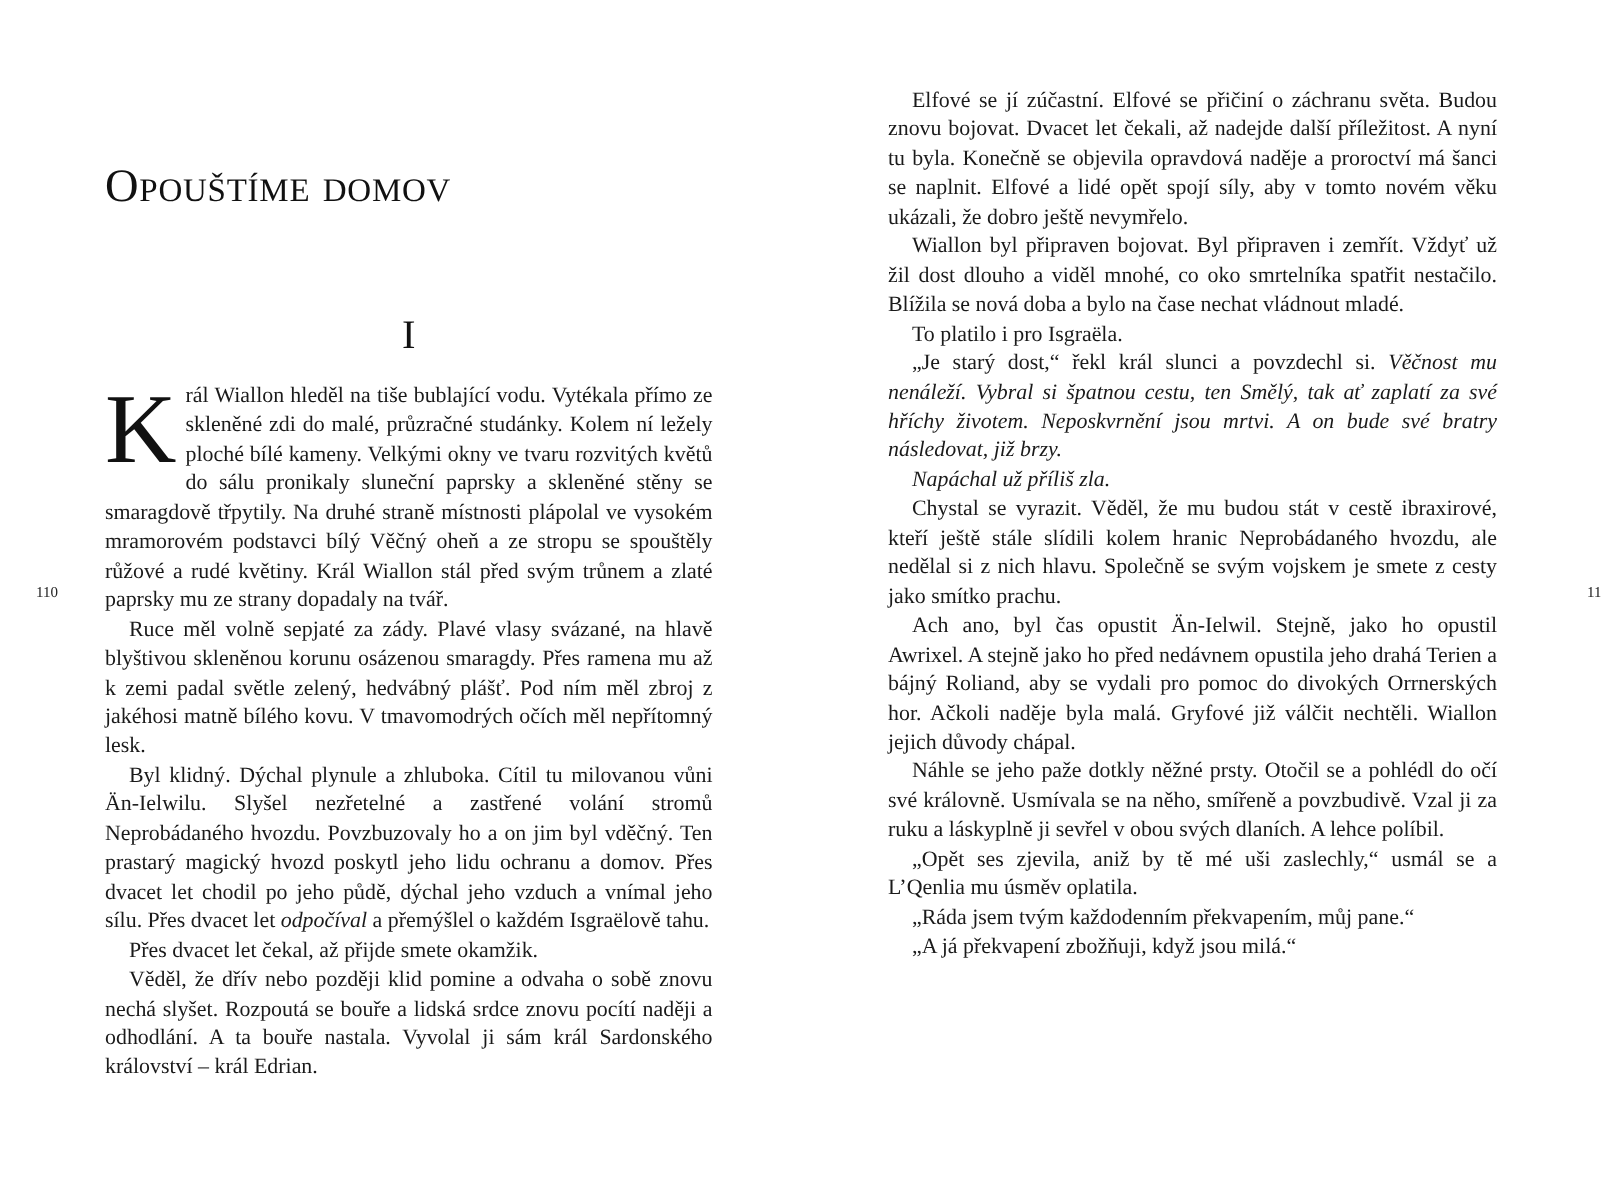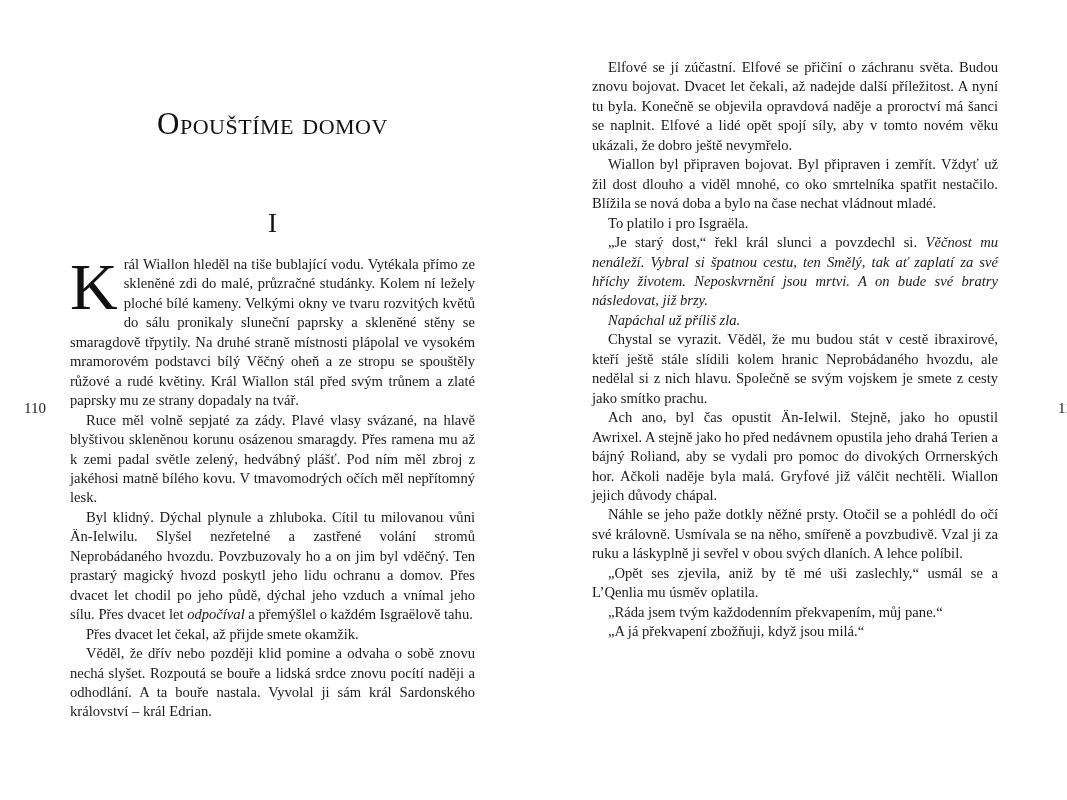--- a/index.html
+++ b/index.html
@@ -6,29 +6,29 @@
     body {
       width: 1067px; height: 800px; position: relative; overflow: hidden;
       font-family: "Liberation Serif", "DejaVu Serif", serif;
       color: #1a1a1a;
     }
     .page { position: absolute; top: 0; height: 800px; }
     .page-left { left: 0; width: 533px; }
     .page-right { left: 533px; width: 534px; }
 
     .folio {
-      position: absolute; top: 400px; font-size: 15px; color: #222;
+      position: absolute; top: 390px; font-size: 10px; color: #222;
       font-family: "Liberation Serif", serif;
     }
     .folio-left { left: 24px; }
     .folio-right { left: 493px; margin-left: 32px; }
 
     .chapter-title {
       position: absolute; left: 70px; width: 405px; top: 106px;
-      text-align: center; font-size: 31px; letter-spacing: 0.5px;
+      text-align: left; font-size: 31px; letter-spacing: 0.5px;
       font-variant: small-caps; font-weight: normal; color: #111;
     }
     .section-number {
       position: absolute; left: 70px; width: 405px; top: 208px;
       text-align: center; font-size: 27px; color: #111;
     }
 
     .text-block {
       position: absolute; font-size: 14.6px; line-height: 19.45px;
       text-align: justify; hyphens: manual;

